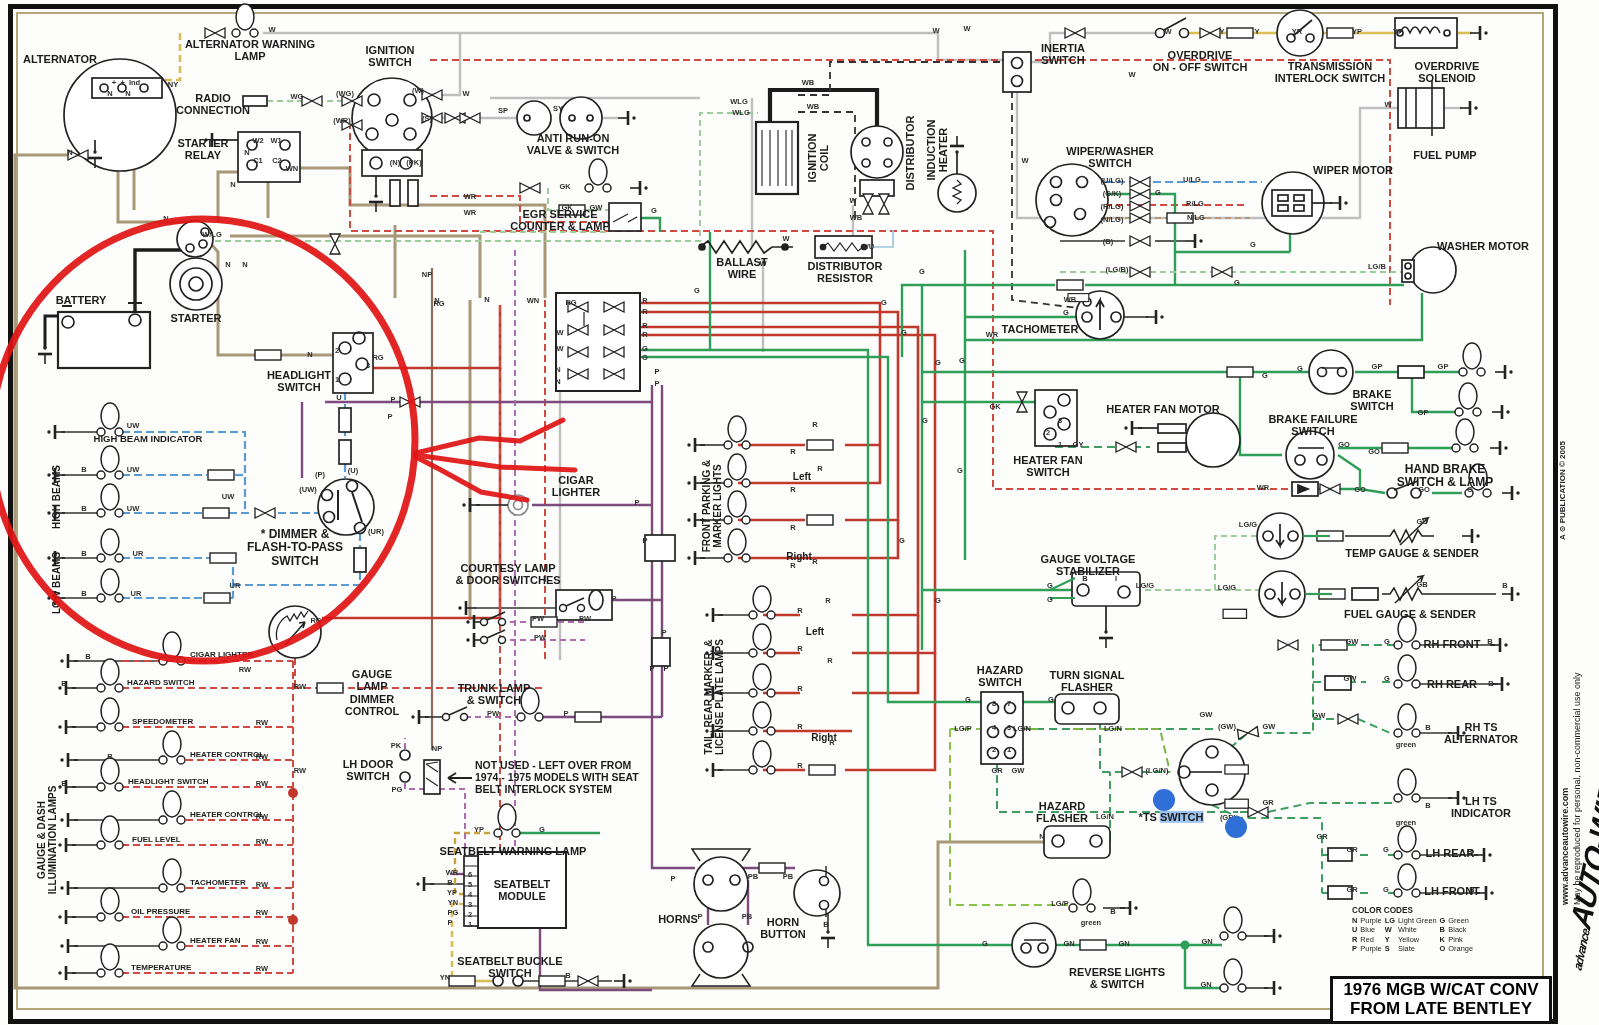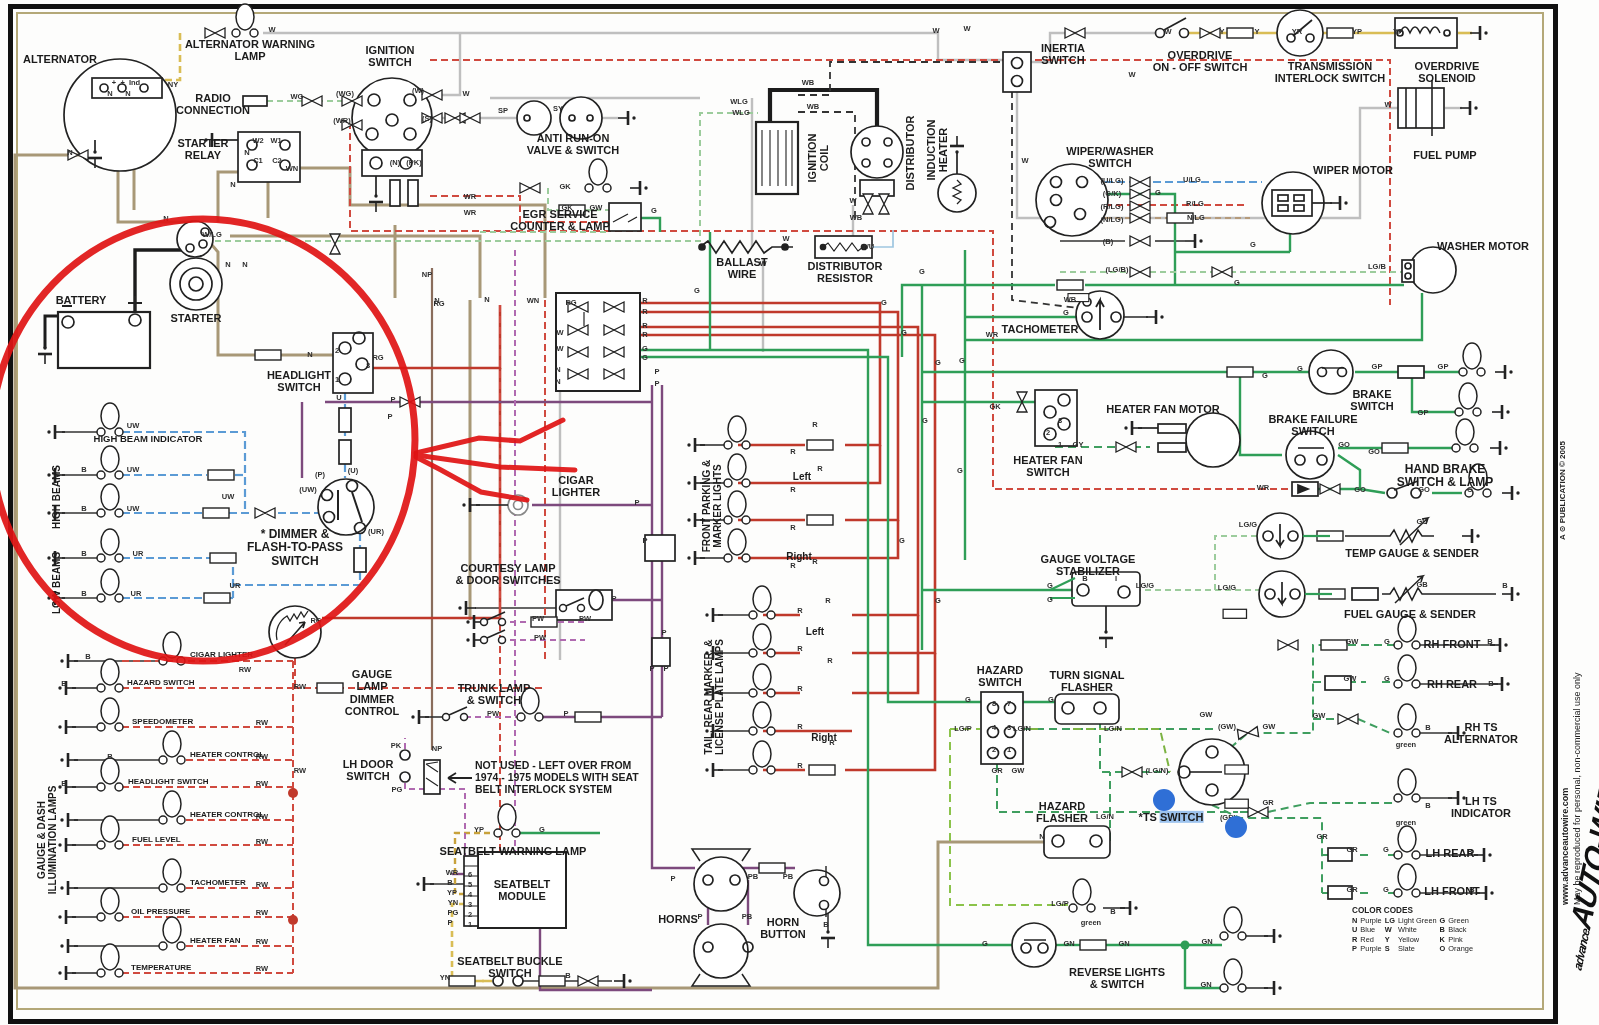--- a/index.html
+++ b/index.html
@@ -1207,20 +1207,24 @@
             <td>Purple</td>
             <td class="c">S</td>
             <td>Slate</td>
             <td class="c">O</td>
             <td>Orange</td>
           </tr>
         </tbody>
       </table>
   </div>
 
+  <div id="titleblock">
+    <div>1976 MGB W/CAT CONV</div>
+    <div>FROM LATE BENTLEY</div>
+  </div>
 
   <div class="side" id="side-pub">A ⊙ PUBLICATION  © 2005</div>
   <div class="side" id="side-url">www.advanceautowire.com</div>
   <div class="side" id="side-lic">May be reproduced for personal, non-commercial use only</div>
   <div class="side" id="side-logo">
     <small>advance</small><span>AUTO-WIRE</span>
   </div>
 
   <svg id="annot" width="1599" height="1025">
     <ellipse cx="203" cy="440" rx="212" ry="221" fill="none" stroke="#e01313" stroke-width="7" opacity="0.92"></ellipse>

